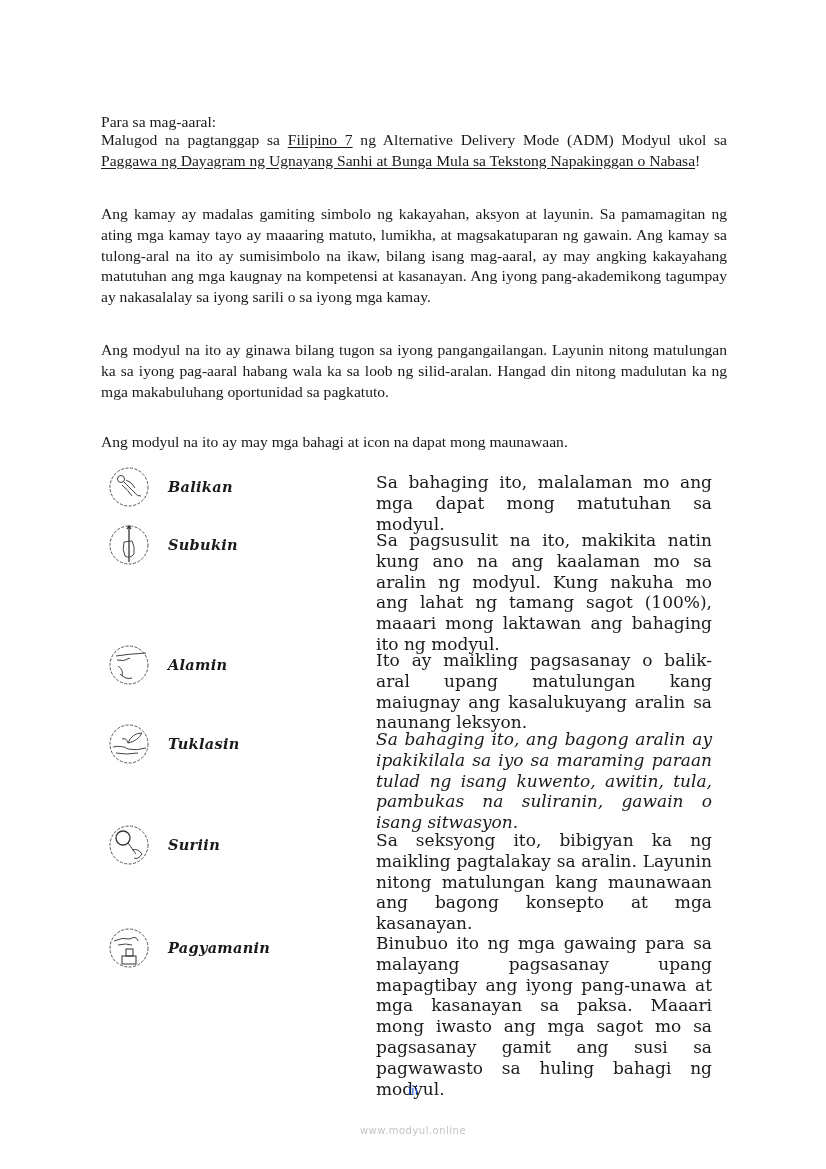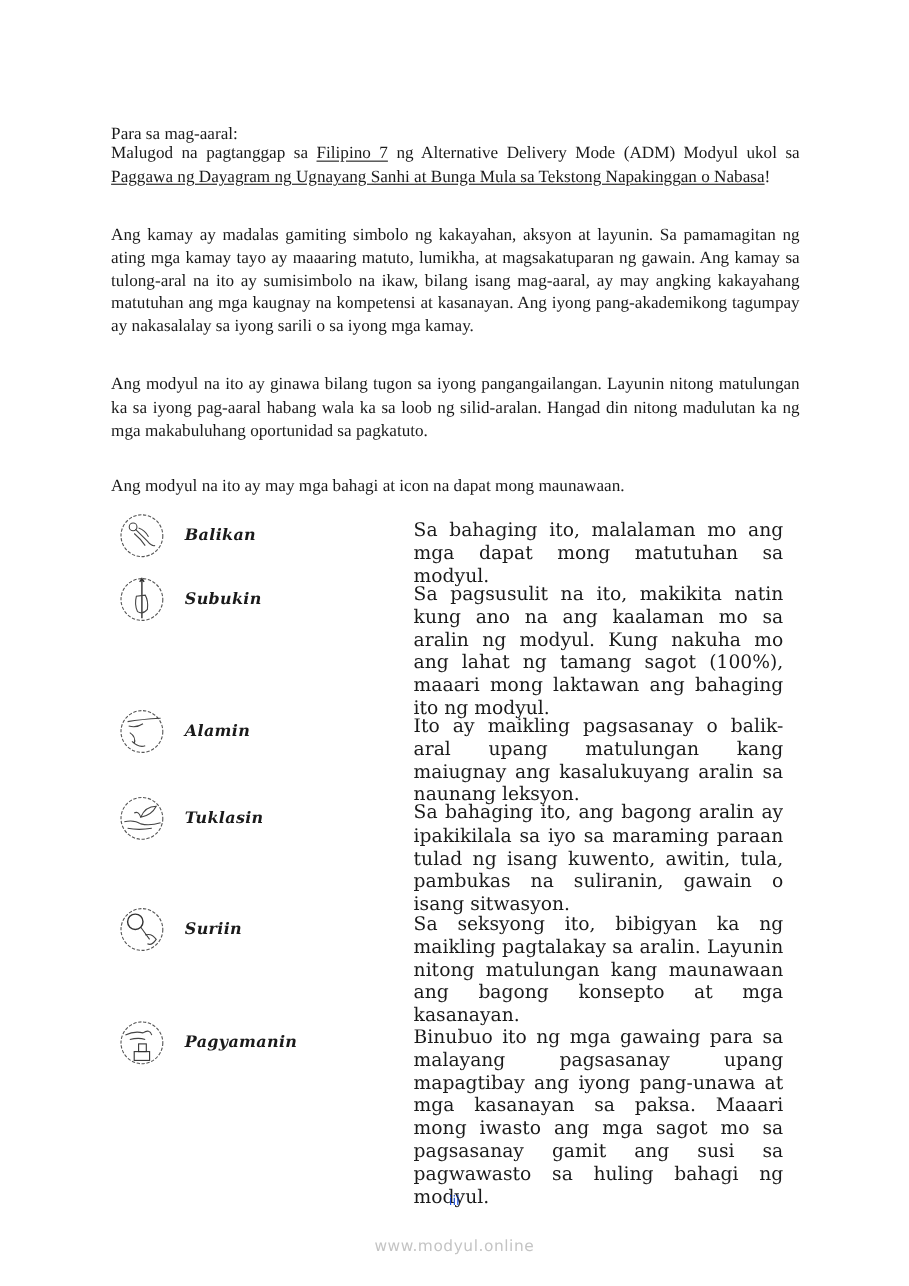--- a/index.html
+++ b/index.html
@@ -17,21 +17,21 @@
   .row { position: absolute; left: 108px; width: 606px; }
   .icon { position: absolute; left: 0; top: 0; width: 42px; height: 42px; }
   .label { position: absolute; left: 60px; top: 12px; font-family: "DejaVu Serif", serif;
            font-weight: bold; font-style: italic; font-size: 14.5px; letter-spacing: 0.3px; }
   .desc { position: absolute; left: 268px; width: 336px; font-family: "DejaVu Serif", serif;
           font-size: 17px; line-height: 20.8px; text-align: justify; color: #1a1a1a; }
 
   .pagenum { position: absolute; top: 1084px; left: 0; width: 826px; text-align: center;
              font-family: "DejaVu Sans", sans-serif; font-size: 12px; color: #1d4ed8; }
   .watermark { position: absolute; top: 1125px; left: 0; width: 826px; text-align: center;
-               font-family: "DejaVu Sans", sans-serif; font-size: 14px; color: #c4c4c4; letter-spacing: 0.5px; }
+               font-family: "DejaVu Sans", sans-serif; font-size: 10px; color: #c4c4c4; letter-spacing: 0.5px; }
 </style>
 </head>
 <body>
 
 <div class="page">
   <p class="greet">Para sa mag-aaral:</p>
   <p class="p1"><span>Malugod na pagtanggap sa </span><u>Filipino 7</u><span> ng Alternative Delivery Mode (ADM) Modyul ukol sa </span><u>Paggawa ng Dayagram ng Ugnayang Sanhi at Bunga Mula sa Tekstong Napakinggan o Nabasa</u><span>!</span></p>
   <p class="p2">Ang kamay ay madalas gamiting simbolo ng kakayahan, aksyon at layunin. Sa pamamagitan ng ating mga kamay tayo ay maaaring matuto, lumikha, at magsakatuparan ng gawain. Ang kamay sa tulong-aral na ito ay sumisimbolo na ikaw, bilang isang mag-aaral, ay may angking kakayahang matutuhan ang mga kaugnay na kompetensi at kasanayan. Ang iyong pang-akademikong tagumpay ay nakasalalay sa iyong sarili o sa iyong mga kamay.</p>
   <p class="p3">Ang modyul na ito ay ginawa bilang tugon sa iyong pangangailangan. Layunin nitong matulungan ka sa iyong pag-aaral habang wala ka sa loob ng silid-aralan. Hangad din nitong madulutan ka ng mga makabuluhang oportunidad sa pagkatuto.</p>
   <p class="p4">Ang modyul na ito ay may mga bahagi at icon na dapat mong maunawaan.</p>
@@ -66,21 +66,21 @@
   <div class="desc" style="top:6px;">Ito ay maikling pagsasanay o balik-aral upang matulungan kang maiugnay ang kasalukuyang aralin sa naunang leksyon.</div>
 </div>
 
 <div class="row" style="top:723px;">
   <svg class="icon" viewBox="0 0 42 42">
     <circle cx="21" cy="21" r="19" fill="none" stroke="#555" stroke-width="1" stroke-dasharray="3 1.5"></circle>
     <path d="M20 20 Q24 10 34 10 Q30 18 20 20 Z M14 16 Q18 14 20 20" fill="none" stroke="#444" stroke-width="1"></path>
     <path d="M5 24 Q14 22 20 26 Q28 28 38 25 M8 30 Q18 32 30 30" fill="none" stroke="#444" stroke-width="1"></path>
   </svg>
   <span class="label">Tuklasin</span>
-  <div class="desc" style="top:6px;">Sa bahaging ito, ang bagong aralin ay ipakikilala sa iyo sa maraming paraan tulad ng isang kuwento, awitin, tula, pambukas na suliranin, gawain o isang sitwasyon.</div>
+  <div class="desc" style="top:6px;font-style:italic;">Sa bahaging ito, ang bagong aralin ay ipakikilala sa iyo sa maraming paraan tulad ng isang kuwento, awitin, tula, pambukas na suliranin, gawain o isang sitwasyon.</div>
 </div>
 
 <div class="row" style="top:824px;">
   <svg class="icon" viewBox="0 0 42 42">
     <circle cx="21" cy="21" r="19" fill="none" stroke="#555" stroke-width="1" stroke-dasharray="3 1.5"></circle>
     <circle cx="15" cy="14" r="7" fill="none" stroke="#333" stroke-width="1.3"></circle>
     <path d="M20 19 L28 30 M24 26 Q30 24 34 30 Q30 36 26 34" fill="none" stroke="#444" stroke-width="1"></path>
   </svg>
   <span class="label">Suriin</span>
   <div class="desc" style="top:6px;">Sa seksyong ito, bibigyan ka ng maikling pagtalakay sa aralin. Layunin nitong matulungan kang maunawaan ang bagong konsepto at mga kasanayan.</div>

